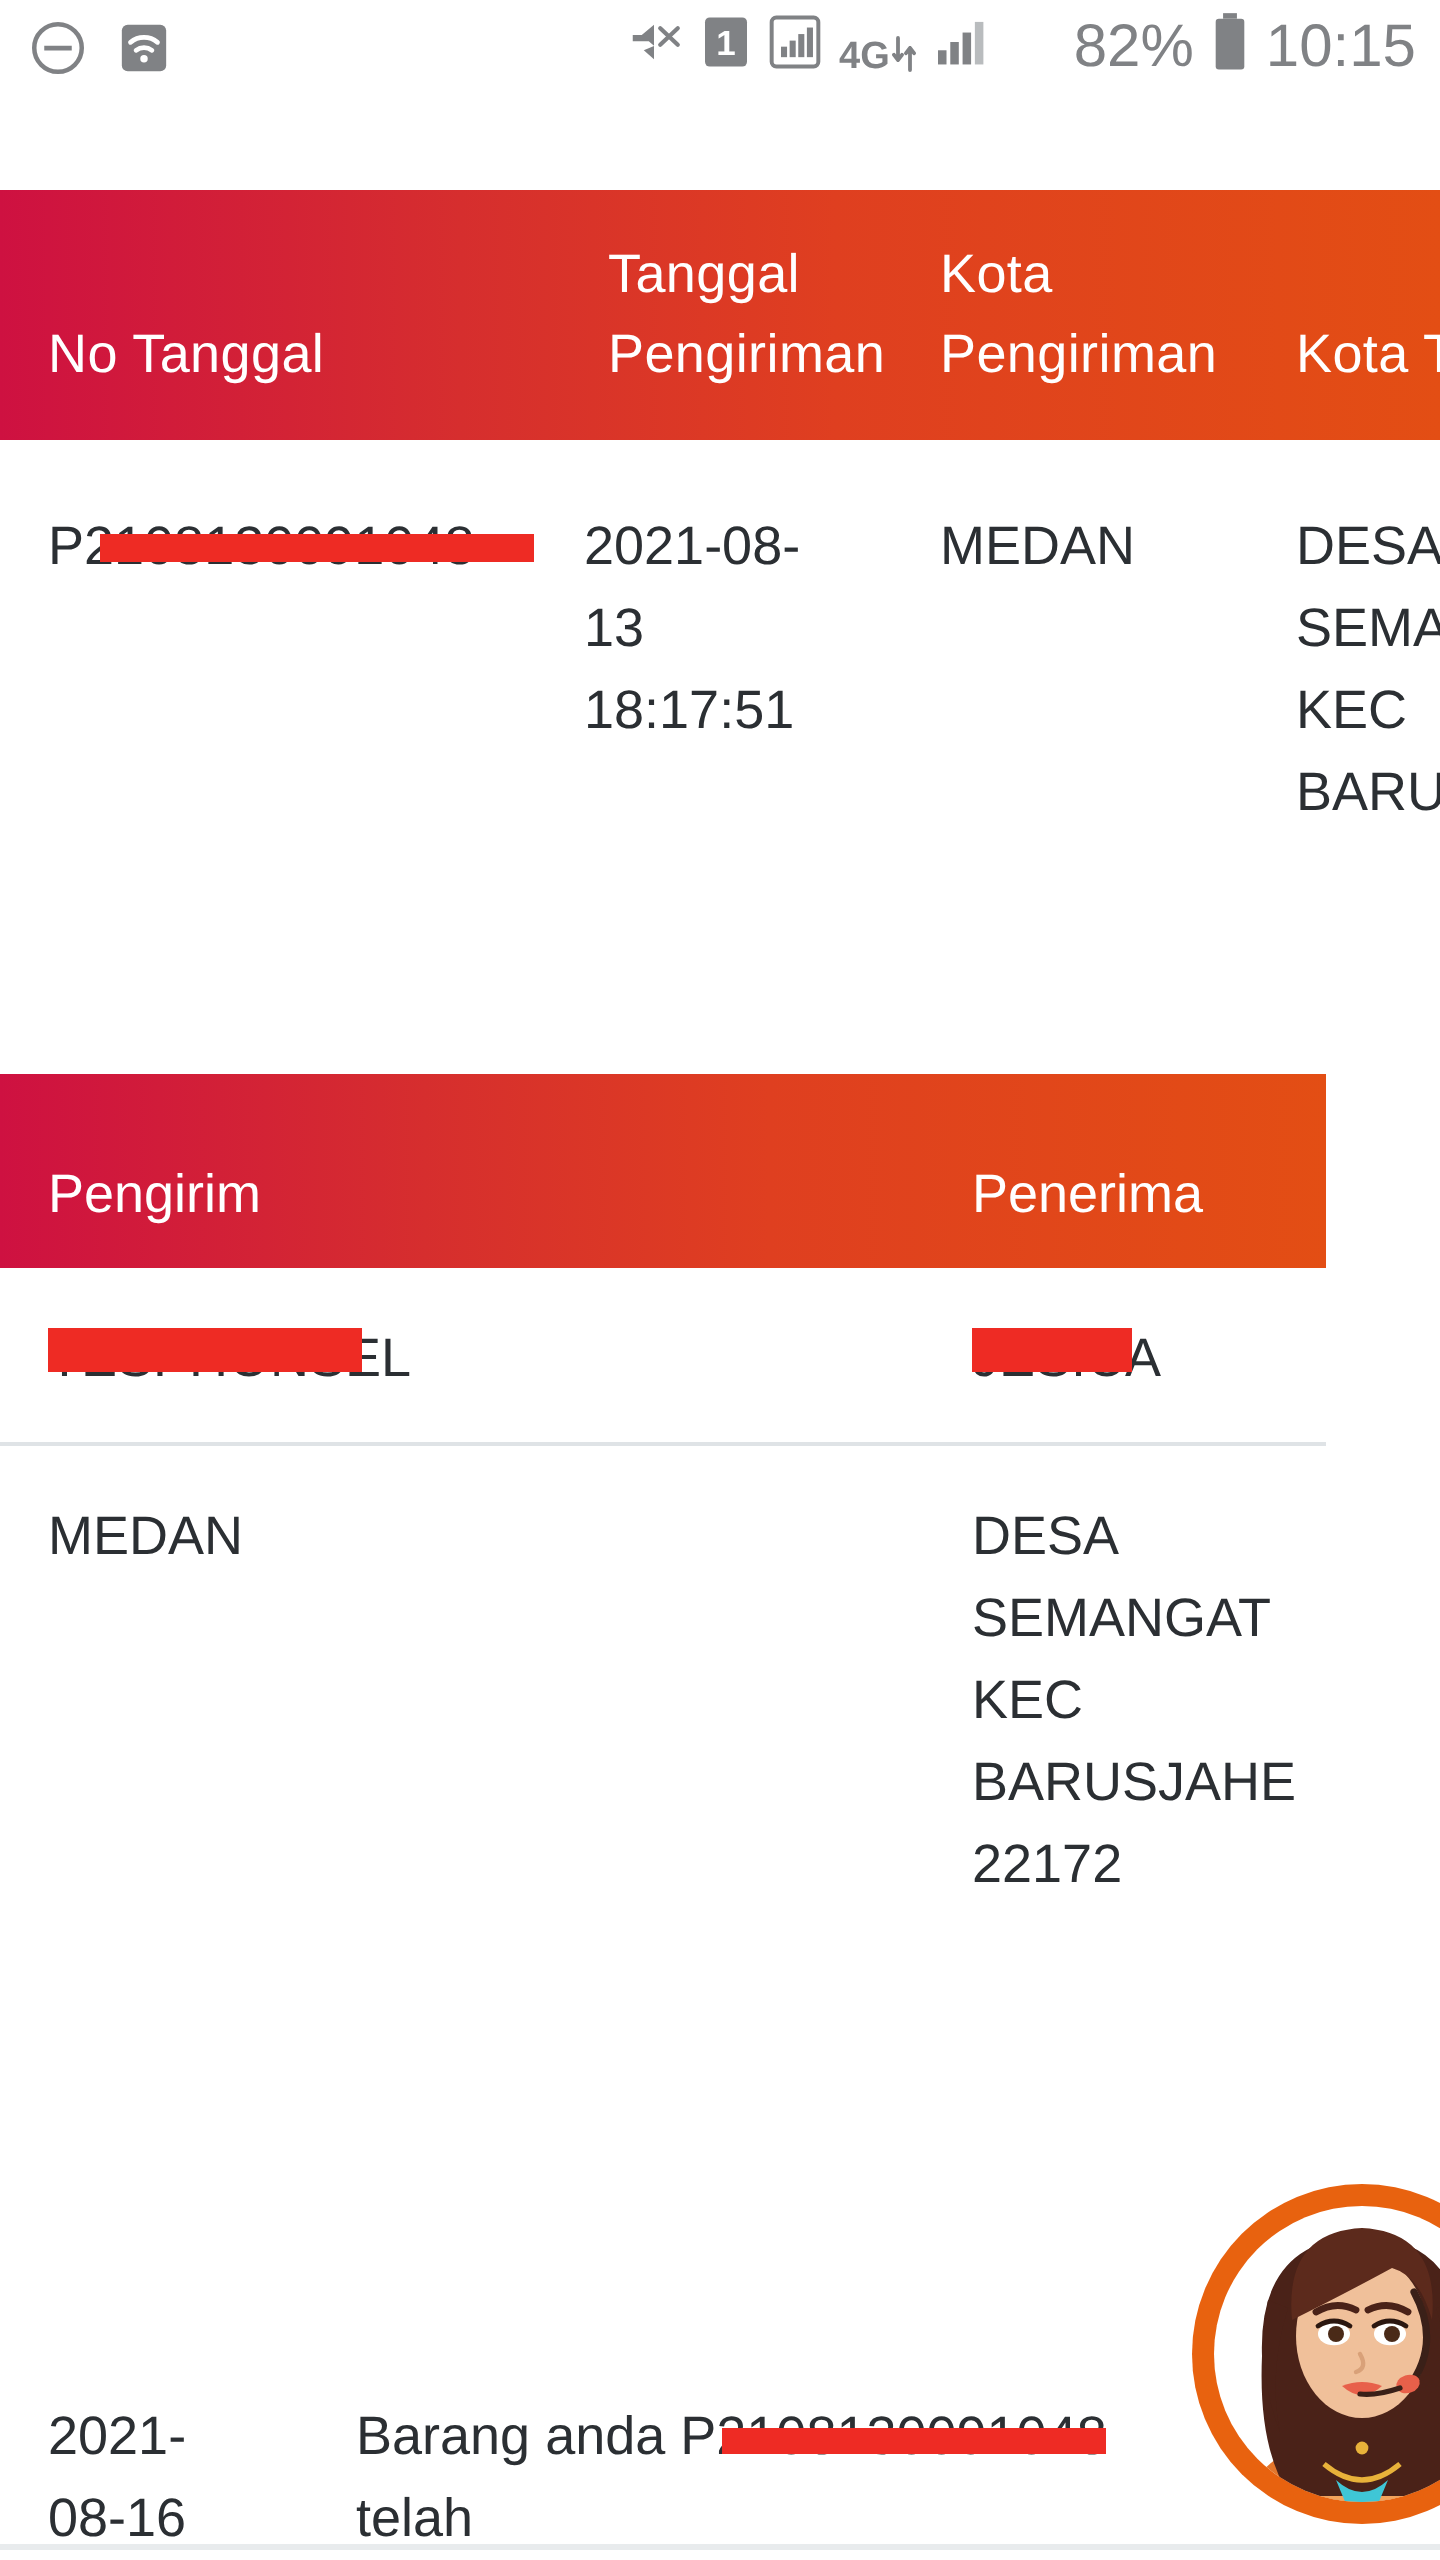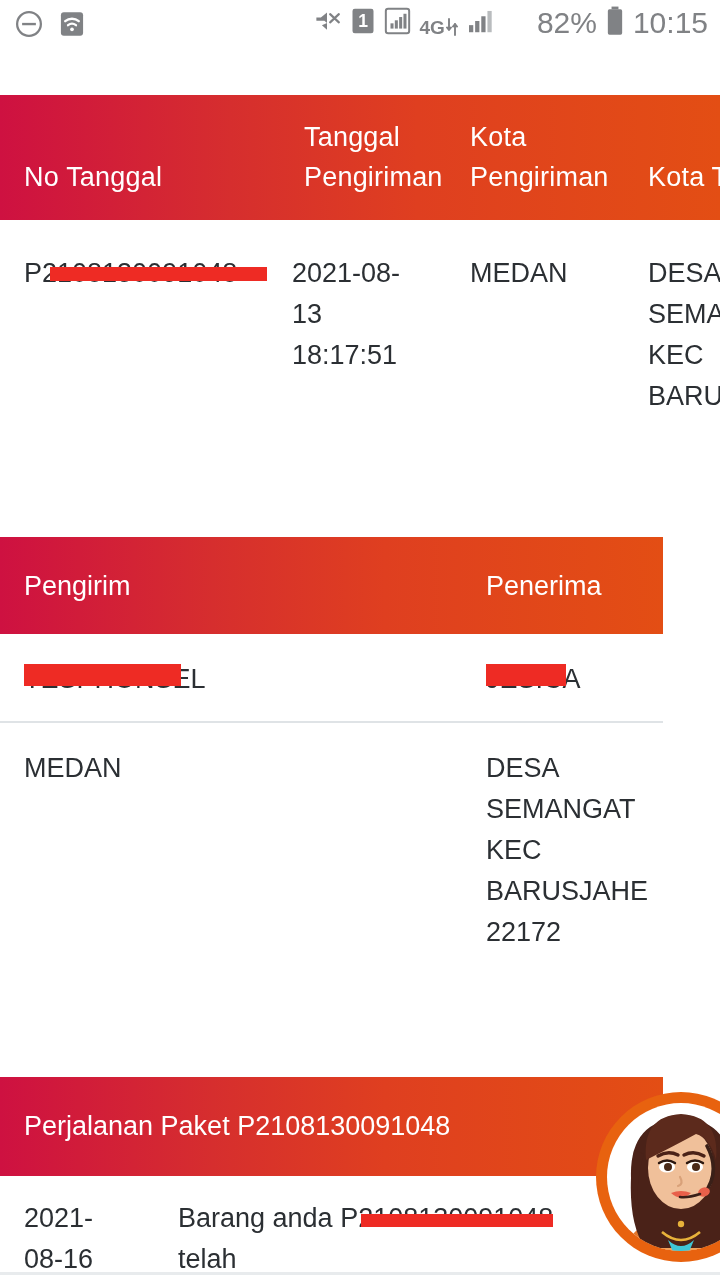--- a/index.html
+++ b/index.html
@@ -58,21 +58,21 @@
   
   .redact {
     position:absolute; background:#ee2b24; display:block;
   }
 
   
   .tbl2-head {
     position:absolute; left:0; top:537px; width:663px; height:97px;
   }
   .tbl2-head .cell {
-    position:absolute; color:#ffffff; font-size:27px; line-height:40px; top:29px;
+    position:absolute; color:#ffffff; font-size:27px; line-height:40px; top:40px;
   }
   .t2c1 { left:24px; }
   .t2c2 { left:486px; }
 
   .tbl2-r1 { position:absolute; left:0; top:634px; width:663px; height:89px; }
   .tbl2-r2 { position:absolute; left:0; top:724px; width:663px; height:290px; }
   .tbl2-r1 .cell, .tbl2-r2 .cell {
     position:absolute; color:#2b2f33; font-size:27px; line-height:41px;
   }
   .t2v1 { left:24px; top:25px; }
@@ -233,23 +233,20 @@
     <div class="cell t2a1">MEDAN</div>
     <div class="cell t2a2">
       <div>DESA</div>
       <div>SEMANGAT</div>
       <div>KEC</div>
       <div>BARUSJAHE</div>
       <div>22172</div>
     </div>
   </div>
 
-  <div class="trk-head grad-bar">
-    <div class="title">Perjalanan Paket P2108130091048</div>
-  </div>
 
   <div class="trk-body">
     <div class="trk-date">
       <div>2021-</div>
       <div>08-16</div>
     </div>
     <div class="trk-desc">
       <div>Barang anda P2108130091048 telah</div>
 
       <span class="redact" style="left:183px; top:16px; width:192px; height:13px;"></span>

